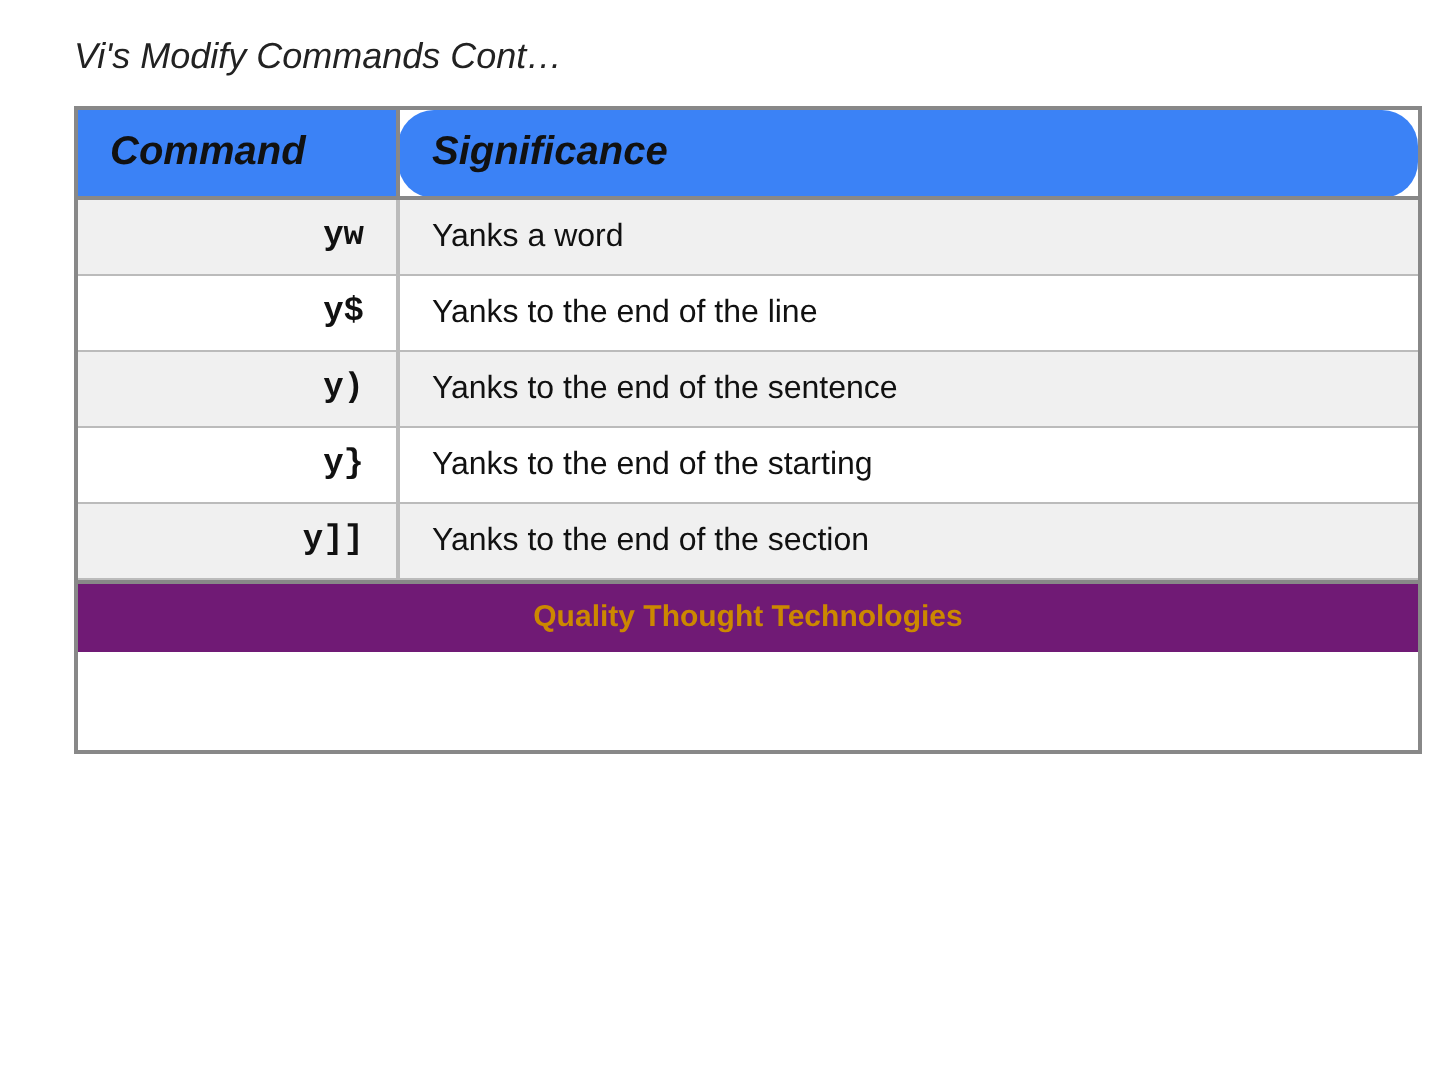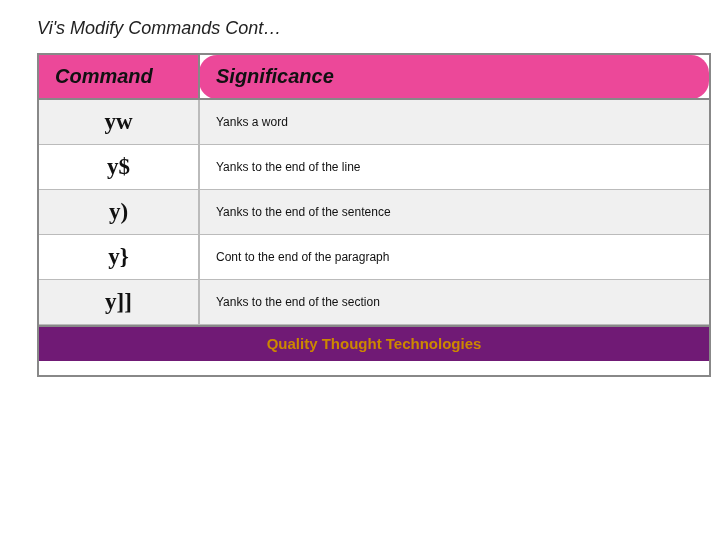--- a/index.html
+++ b/index.html
@@ -38,21 +38,21 @@
       border: 2px solid #888;
     }
 
     table {
       width: 100%;
       border-collapse: collapse;
       table-layout: fixed;
     }
 
     thead tr {
-      background: #ec4899;
+      background: #3b82f6;
     }
 
     thead th {
       padding: 10px 16px;
       font-style: italic;
       font-weight: bold;
       font-size: 20px;
       color: #111;
       border-bottom: 2px solid #888;
     }
@@ -75,32 +75,32 @@
     tbody tr:nth-child(odd) {
       background: #f0f0f0;
     }
 
     tbody tr:nth-child(even) {
       background: #ffffff;
     }
 
     tbody td {
       padding: 9px 16px;
-      font-size: 12px;
+      font-size: 16px;
       color: #111;
       vertical-align: middle;
     }
 
     tbody td:first-child {
       width: 160px;
       border-right: 2px solid #bbb;
-      text-align: center;
+      text-align: right;
       font-weight: bold;
-      font-family: Liberation Serif, serif;
-      font-size: 23px;
+      font-family: Liberation Mono, monospace;
+      font-size: 17px;
     }
 
     tbody td:last-child {
       text-align: left;
     }
 
     .footer {
       padding: 8px 16px;
       text-align: center;
       border-top: 2px solid #888;
@@ -135,21 +135,21 @@
           <tr>
             <td>y$</td>
             <td>Yanks to the end of the line</td>
           </tr>
           <tr>
             <td>y)</td>
             <td>Yanks to the end of the sentence</td>
           </tr>
           <tr>
             <td>y}</td>
-            <td>Cont to the end of the paragraph</td>
+            <td>Yanks to the end of the starting</td>
           </tr>
           <tr>
             <td>y]]</td>
             <td>Yanks to the end of the section</td>
           </tr>
         </tbody>
     </table>
     <div class="footer">
       <span class="footer-text">Quality Thought Technologies</span>
     </div>

